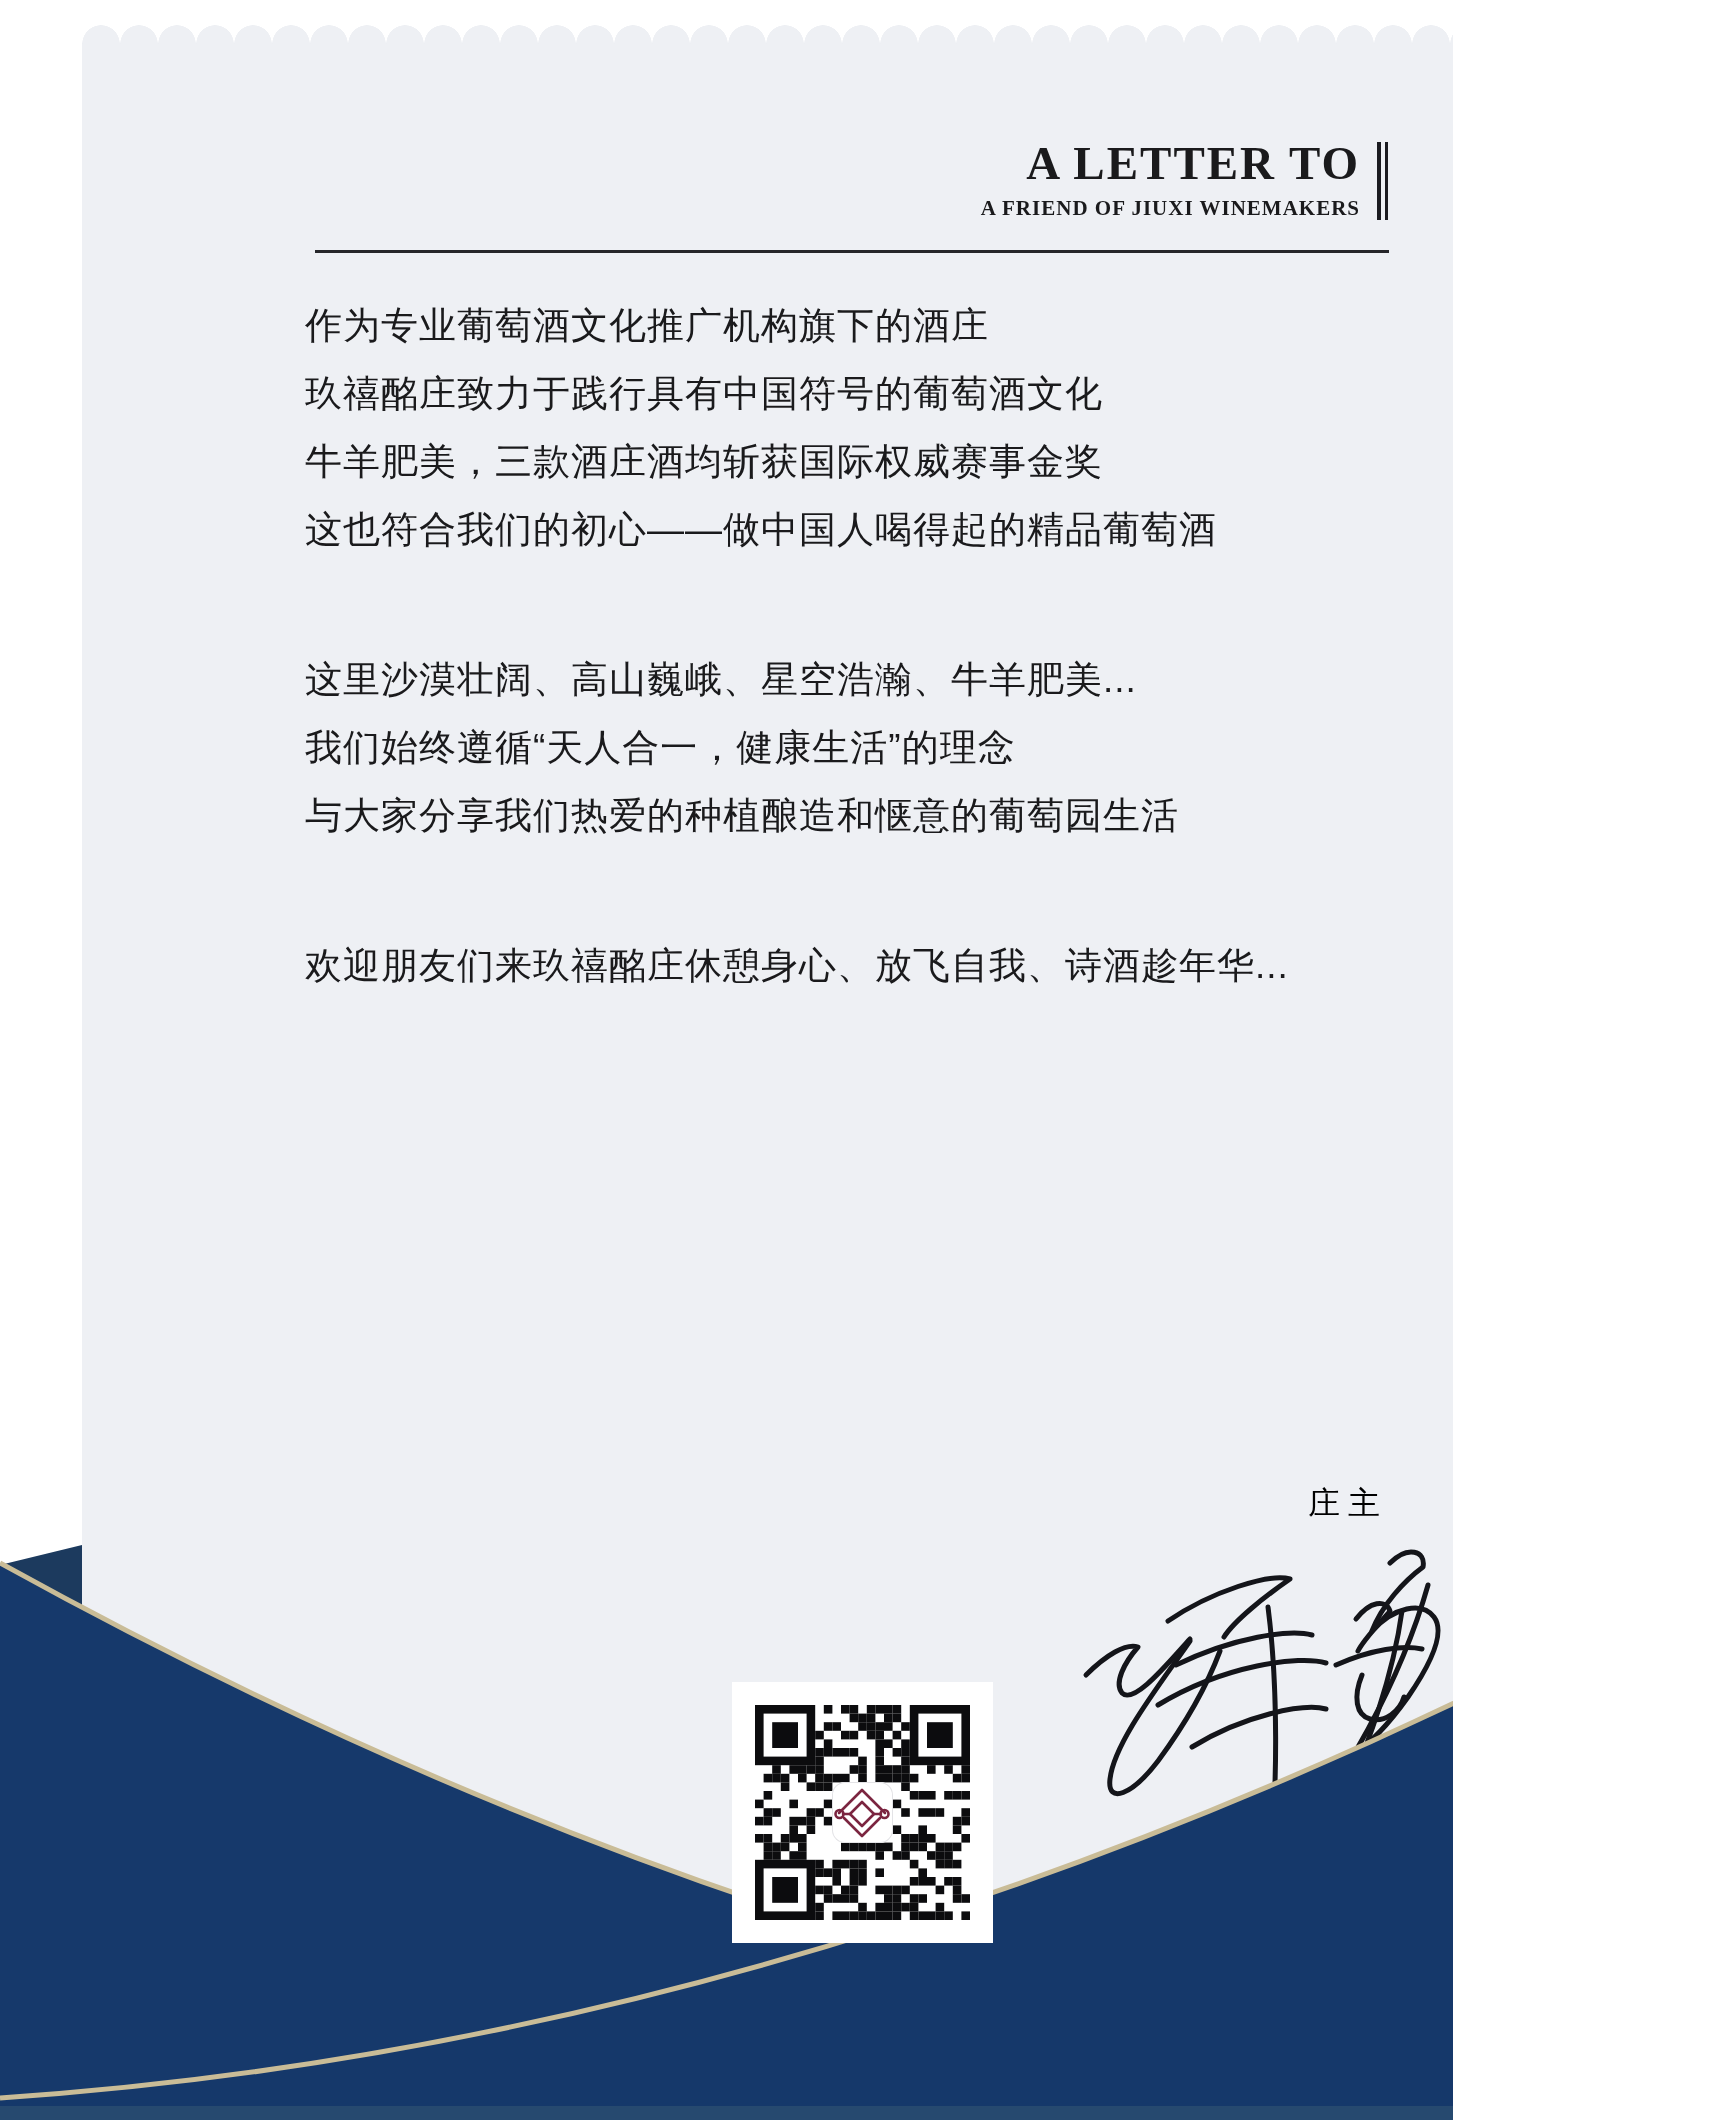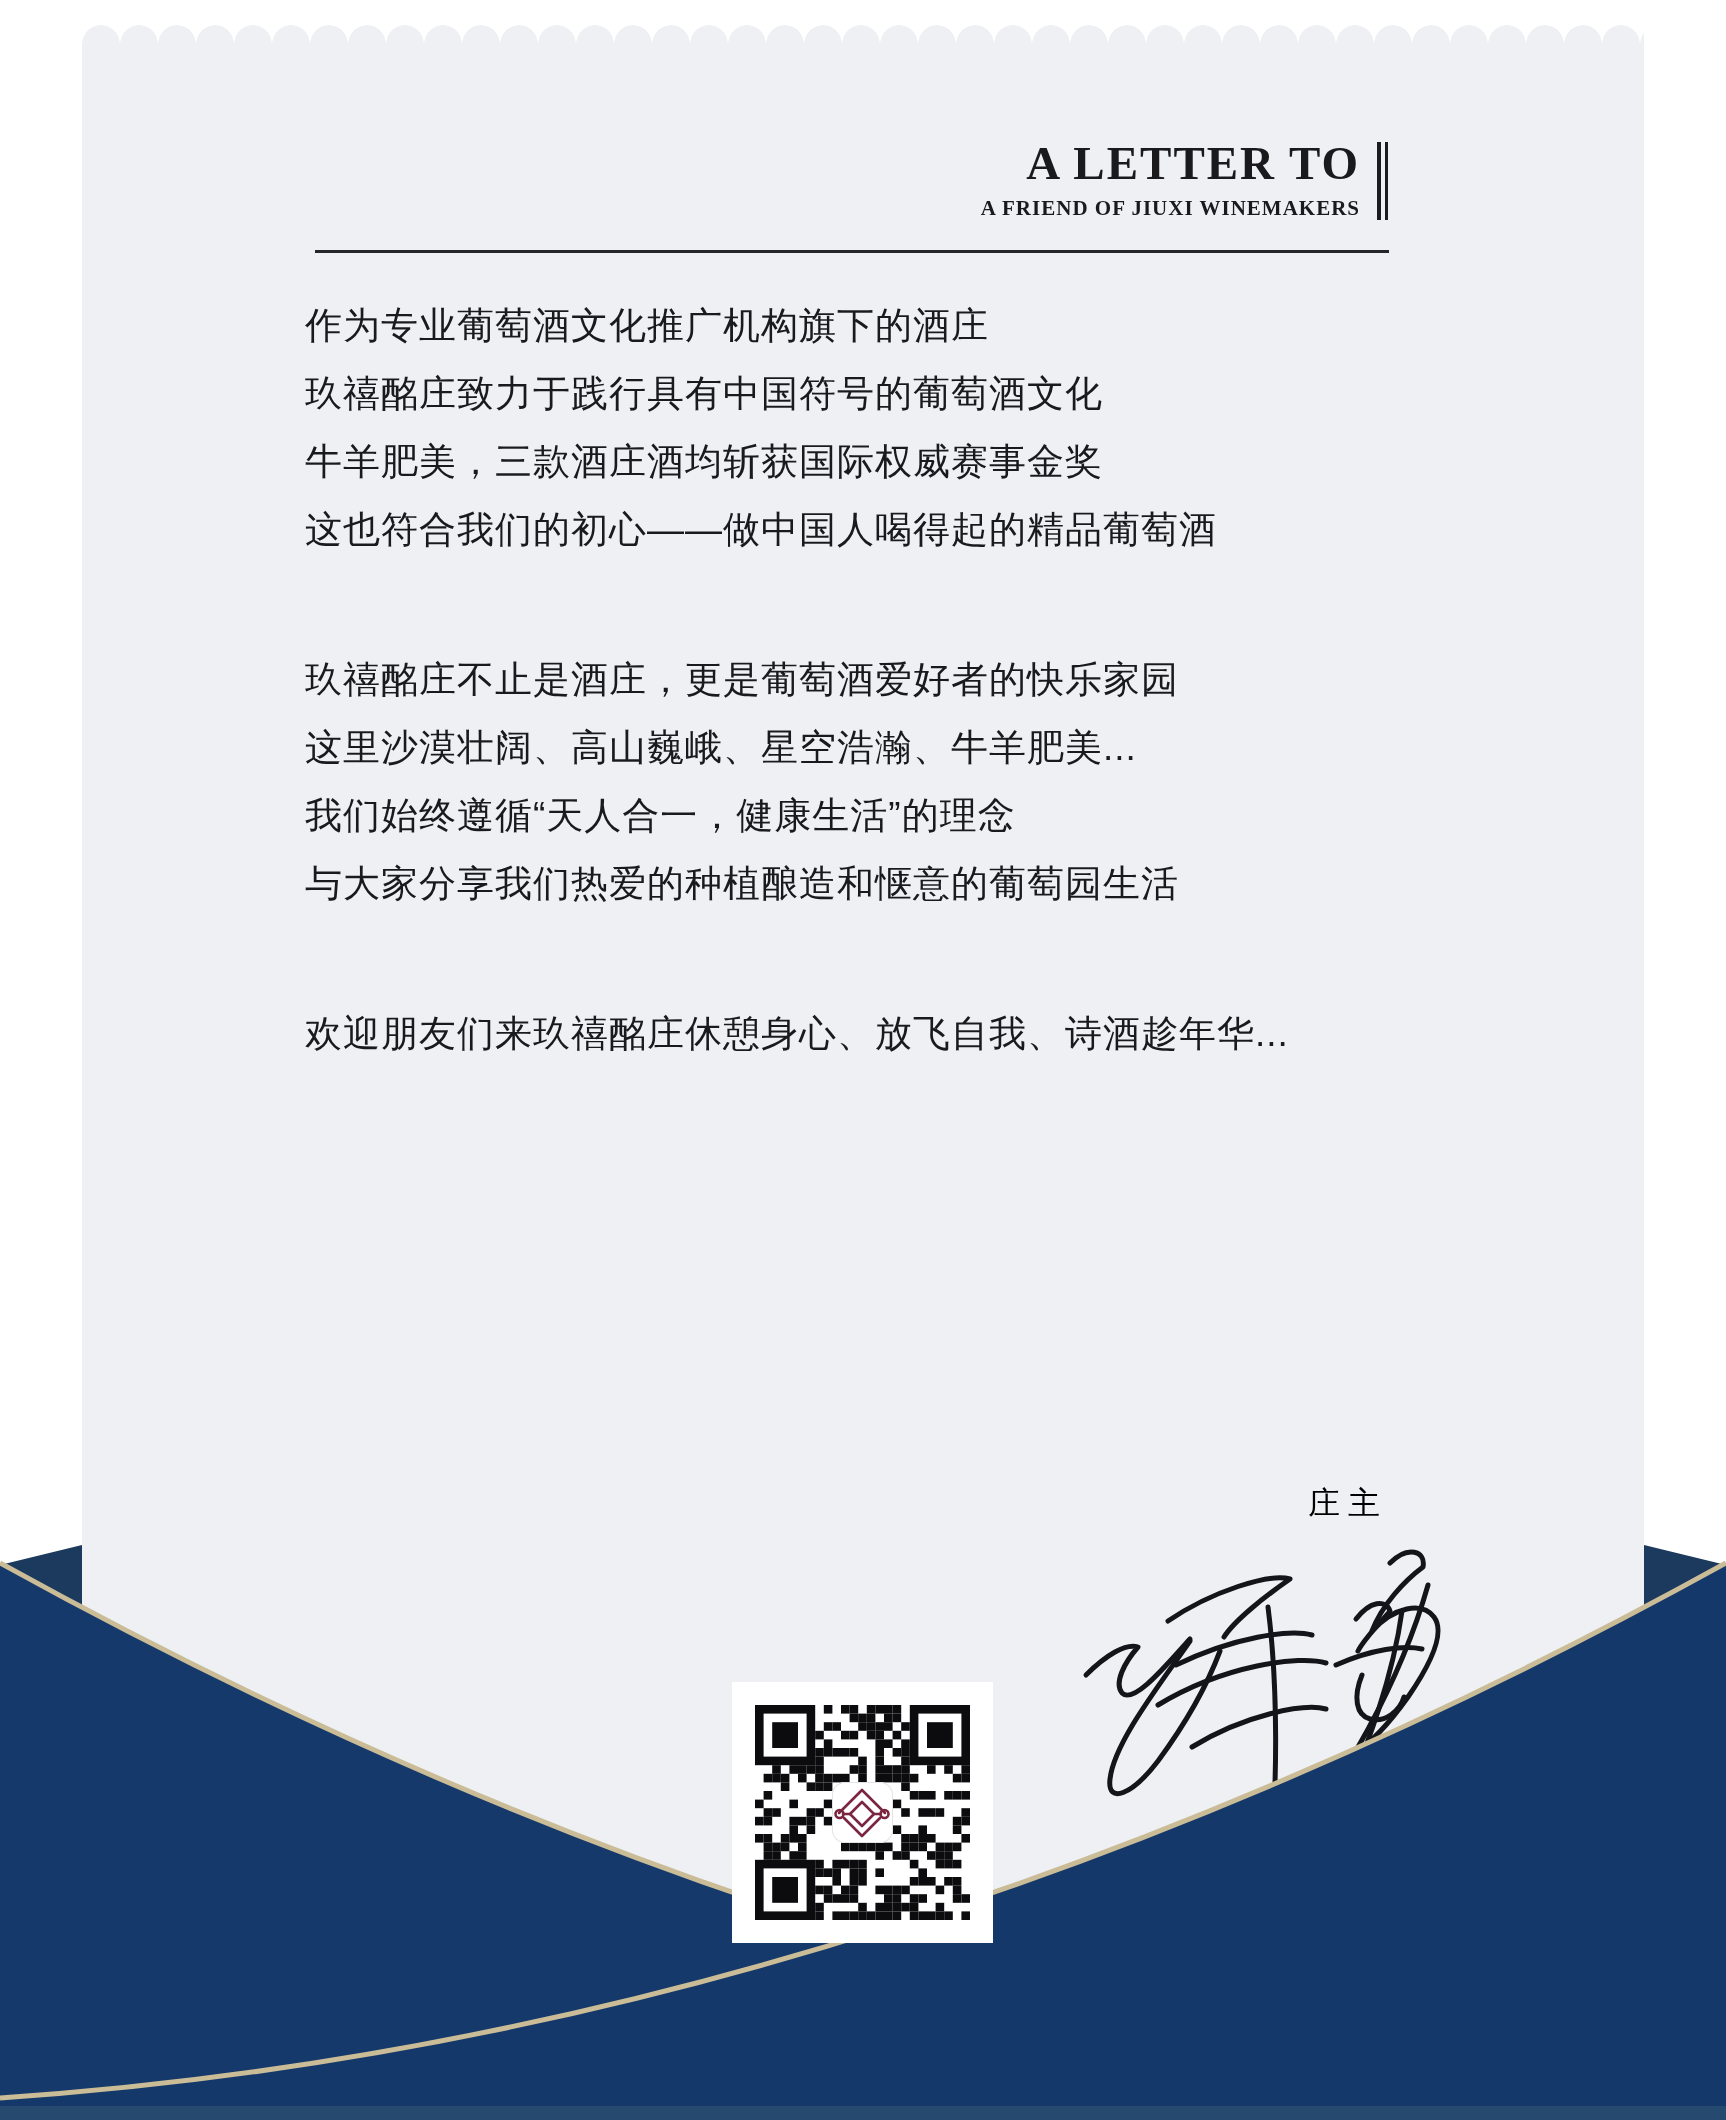--- a/index.html
+++ b/index.html
@@ -1,20 +1,20 @@
 <!DOCTYPE html>
 <html style="--navy: #16396b; --navy-dark: #1c3a5e; --navy-strip: #26496f; --gold: #c9bc97; --paper: #eef0f4; --ink: #1a1a1c; --maroon: #7b2540;"><head>
 <meta charset="utf-8">
 <style>
   :root{
     --navy:#16396b; --navy-dark:#1c3a5e; --navy-strip:#26496f;
     --gold:#c9bc97; --paper:#eef0f4; --ink:#1a1a1c; --maroon:#7b2540;
   }
   html,body{margin:0;padding:0;background:#ffffff;}
-  .canvas{position:relative;width:1726px;height:2120px;background:#ffffff;overflow:hidden;
+  .canvas{position:relative;width:1453px;height:2120px;background:#ffffff;overflow:hidden;
           font-family:"Liberation Sans",sans-serif;}
   svg{display:block;}
 
   
   .env-back{position:absolute;left:0;top:0;width:1726px;height:2120px;z-index:1;}
 
   
   .paper{position:absolute;left:82px;top:44px;width:1562px;height:1946px;background:var(--paper);z-index:2;}
   .paper::before{content:"";position:absolute;left:0;top:-21px;width:100%;height:21px;
     background-image:radial-gradient(19px circle at 19px 21px, var(--paper) 0 18.5px, rgba(0,0,0,0) 19px);
@@ -76,21 +76,20 @@
     <div class="rule"></div>
 
     <div class="content">
       <div class="para">
         <p>作为专业葡萄酒文化推广机构旗下的酒庄</p>
         <p>玖禧酩庄致力于践行具有中国符号的葡萄酒文化</p>
         <p>牛羊肥美，三款酒庄酒均斩获国际权威赛事金奖</p>
         <p>这也符合我们的初心——做中国人喝得起的精品葡萄酒</p>
       </div>
       <div class="para">
-        <p>玖禧酩庄不止是酒庄，更是葡萄酒爱好者的快乐家园</p>
         <p>这里沙漠壮阔、高山巍峨、星空浩瀚、牛羊肥美...</p>
         <p>我们始终遵循“天人合一，健康生活”的理念</p>
         <p>与大家分享我们热爱的种植酿造和惬意的葡萄园生活</p>
       </div>
       <div class="para">
         <p>欢迎朋友们来玖禧酩庄休憩身心、放飞自我、诗酒趁年华...</p>
       </div>
     </div>
 
     <div class="signoff">庄主</div>

